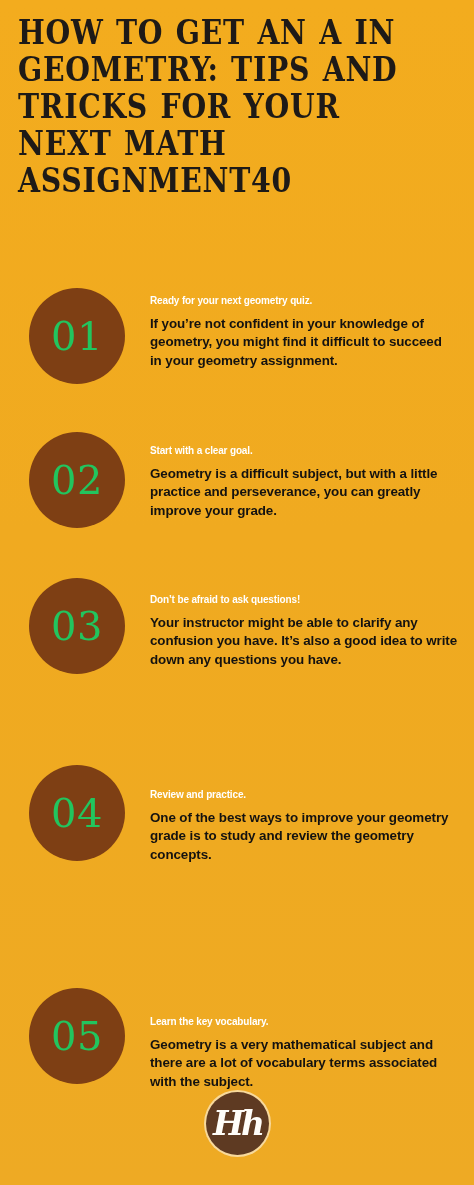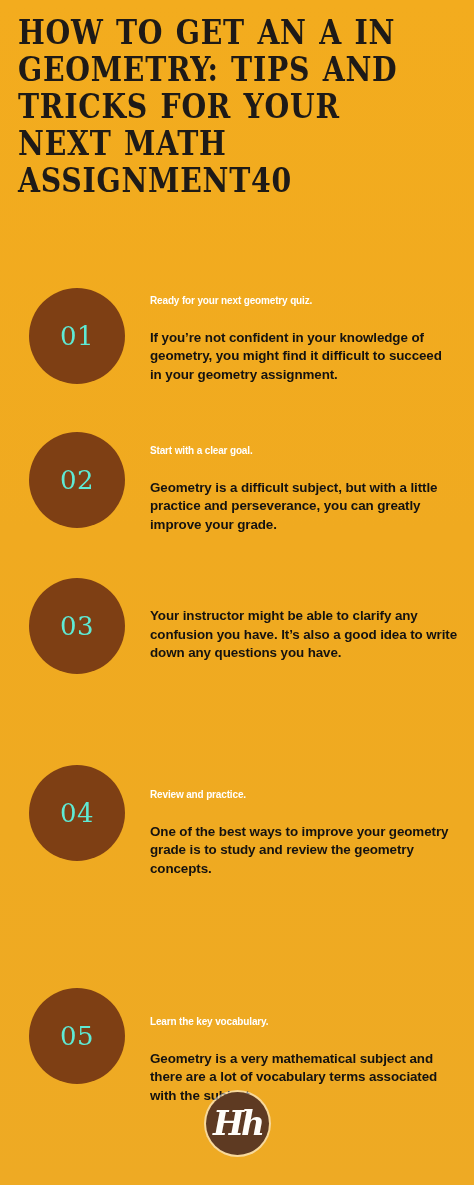--- a/index.html
+++ b/index.html
@@ -61,23 +61,23 @@
     border-radius:50%;
     background:#7E3F14;
     display:flex;
     align-items:center;
     justify-content:center;
   }
 
   .badge-num {
     font-family:"DejaVu Serif", serif;
     font-weight:400;
-    font-size:26px;
+    font-size:40px;
     line-height:1;
-    color:#5eead4;
+    color:#22c55e;
     letter-spacing:0.5px;
   }
 
   .step-text {
     position:absolute;
     left:150px;
     width:300px;
   }
 
   .step-heading {
@@ -87,21 +87,21 @@
     line-height:20.5px;
     letter-spacing:-0.15px;
   }
 
   .step-body {
     color:#141210;
     font-weight:700;
     font-size:13.4px;
     line-height:18.5px;
     letter-spacing:-0.1px;
-    margin-top:17px;
+    margin-top:3px;
   }
 
   
   #step-1 .badge      { top:288px; }
   #step-1 .step-text  { top:291px; }
 
   #step-2 .badge      { top:432px; }
   #step-2 .step-text  { top:441px; }
 
   #step-3 .badge      { top:578px; }
@@ -170,20 +170,21 @@
         <div class="step-heading">Start with a clear goal.</div>
         <div class="step-body">Geometry is a difficult subject, but with a little practice and perseverance, you can greatly improve your grade.</div>
       </div>
     </div>
 
     <div class="step" id="step-3">
       <div class="badge">
         <span class="badge-num">03</span>
       </div>
       <div class="step-text">
+        <div class="step-heading">Don’t be afraid to ask questions!</div>
         <div class="step-body">Your instructor might be able to clarify any confusion you have. It’s also a good idea to write down any questions you have.</div>
       </div>
     </div>
 
     <div class="step" id="step-4">
       <div class="badge">
         <span class="badge-num">04</span>
       </div>
       <div class="step-text">
         <div class="step-heading">Review and practice.</div>

